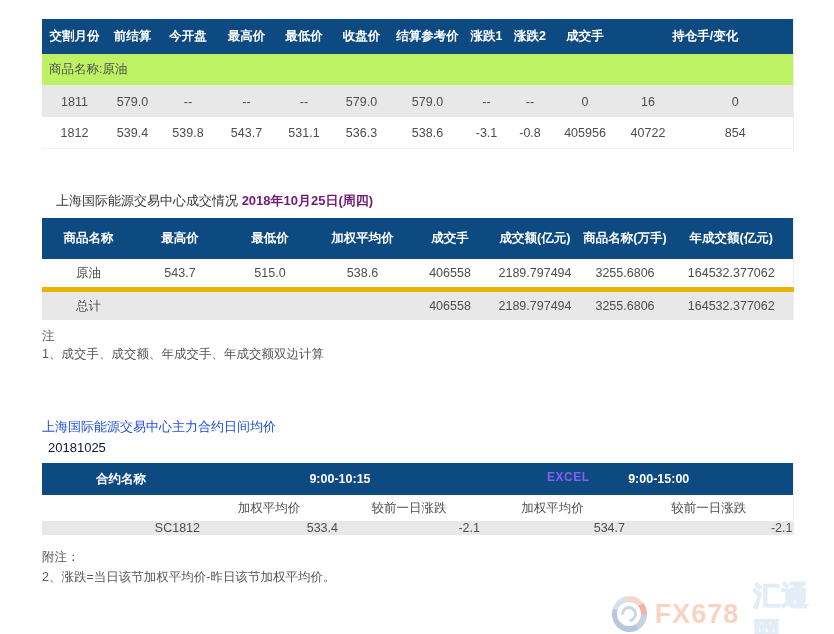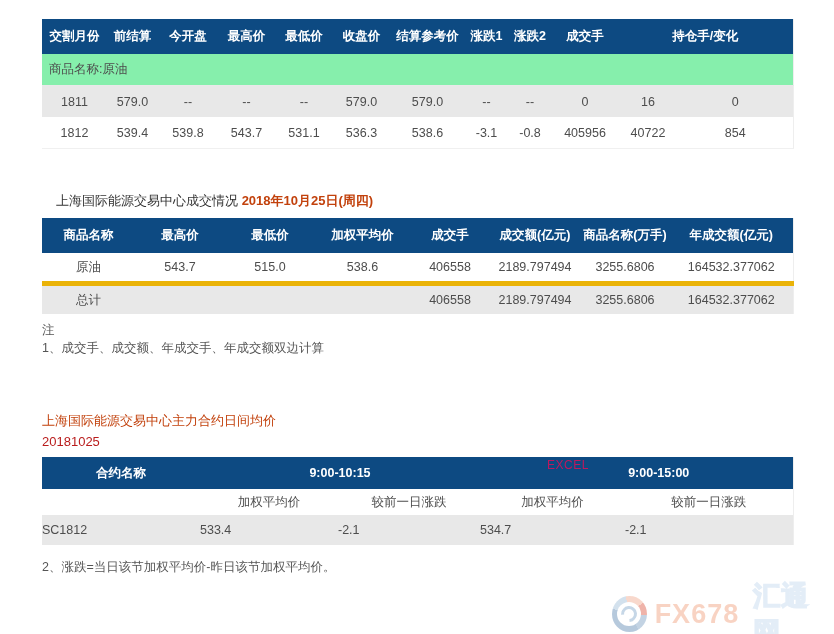--- a/index.html
+++ b/index.html
@@ -9,40 +9,40 @@
     color:#4d4d4d;position:relative;
   }
   .content{padding:6px 0 0 42px;width:751px;}
   .title1{font-size:13px;color:#333;margin:6px 0 0 0;line-height:16px;}
   table{border-collapse:collapse;table-layout:fixed;width:751px;border-right:1px solid #eeeeee;}
   th,td{font-size:12.5px;padding:0;overflow:hidden;white-space:nowrap;}
   thead th{background:#0d4a82;color:#ffffff;font-weight:bold;text-align:center;}
   .t1{margin-top:13px;}
   .t1 thead th{height:35px;}
   .t1 td{height:31px;text-align:center;color:#4d4d4d;}
-  .group-row td{text-align:left;padding-left:7px;border-bottom:1px solid #e9e9e9;background:#86efac;}
+  .group-row td{text-align:left;padding-left:7px;border-bottom:1px solid #e9e9e9;background:#bef264;}
   .row-alt td{background:#e8e8e8;}
   .row-plain td{background:#ffffff;border-bottom:1px solid #f0f0f0;}
   .title2{font-size:13px;color:#333;margin:44px 0 0 14px;line-height:16px;}
-  .title2 b{color:#c2410c;}
+  .title2 b{color:#701a75;}
   .t2{margin-top:9px;}
-  .t2 thead th{height:35px;}
+  .t2 thead th{height:41px;}
   .t2 td{height:28px;text-align:center;}
   .t2 .row-plain td{border-bottom:5px solid #eab308;}
   .note-block{margin-top:7px;font-size:12.5px;color:#555;line-height:18px;}
-  .title3{font-size:13px;color:#c2410c;margin:56px 0 0 0;line-height:16px;}
-  .date3{font-size:13px;color:#b91c1c;margin:5px 0 0 0;line-height:16px;}
+  .title3{font-size:13px;color:#1d4ed8;margin:56px 0 0 0;line-height:16px;}
+  .date3{font-size:13px;color:#0f172a;margin:5px 0 0 6px;line-height:16px;}
   .t3wrap{position:relative;margin-top:7px;}
   .t3 thead th{height:32px;}
   .t3 th.session2{padding-left:45px;}
   .t3 .sub-row td{height:26px;background:#ffffff;text-align:center;color:#4d4d4d;}
-  .t3 td{height:30px;text-align:left;}
+  .t3 td{height:14px;text-align:right;}
   .excel-link{
-    position:absolute;left:505px;top:1px;color:#be185d;font-size:12px;
-    font-weight:400;letter-spacing:0.5px;cursor:pointer;
+    position:absolute;left:505px;top:7px;color:#8b5cf6;font-size:12px;
+    font-weight:700;letter-spacing:0.5px;cursor:pointer;
   }
   .footnotes{margin-top:12px;font-size:12.5px;color:#555;line-height:20px;}
   .watermark{
     position:absolute;left:612px;top:578px;display:flex;align-items:center;
     opacity:0.5;pointer-events:none;
   }
   .wm-icon{
     width:36px;height:36px;border-radius:50%;
     background:conic-gradient(from 150deg,#6f94bb 0 38%,#a8c4dc 38% 55%,#f2b39a 55% 72%,#e06a55 72% 84%,#88a9c9 84%);
     display:flex;align-items:center;justify-content:center;
@@ -219,20 +219,21 @@
           <td>533.4</td>
           <td>-2.1</td>
           <td>534.7</td>
           <td>-2.1</td>
         </tr>
       </tbody>
     </table>
   </div>
 
   <div class="footnotes">
+    <div>附注：</div>
     <div>2、涨跌=当日该节加权平均价-昨日该节加权平均价。</div>
   </div>
 
 </div>
 
 <div class="watermark">
   <div class="wm-icon">
     <div class="wm-inner">
       <div class="wm-hook"></div>
     </div>

